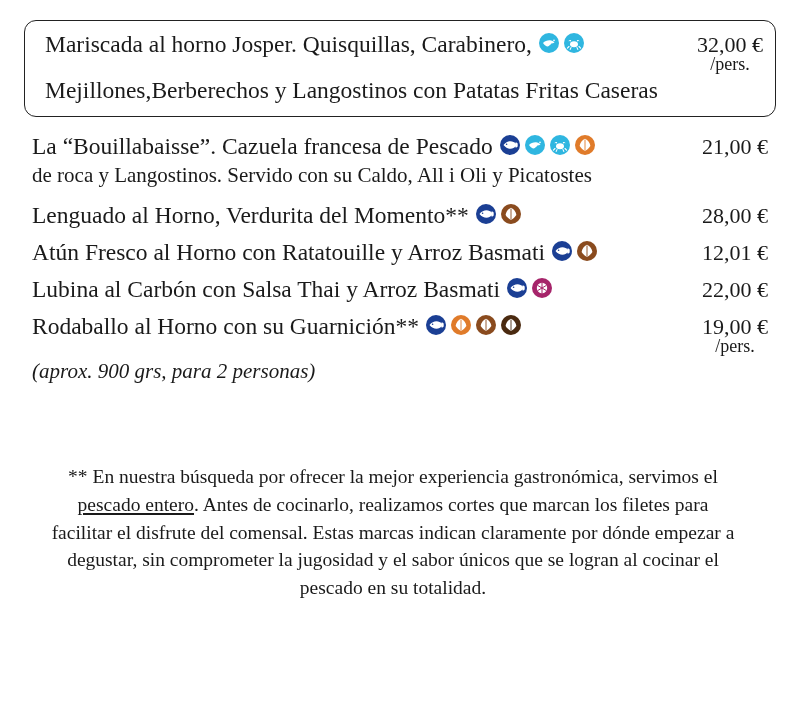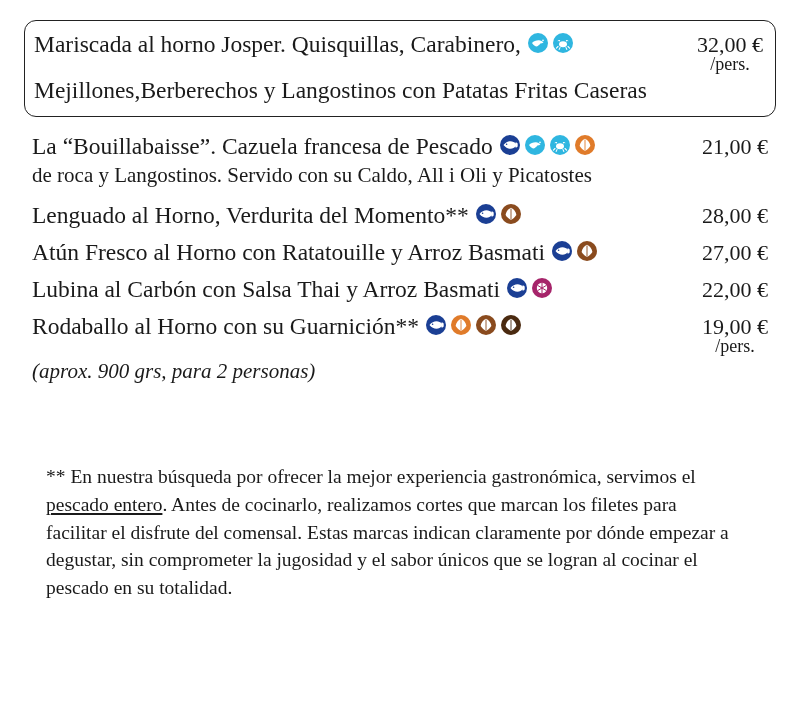--- a/index.html
+++ b/index.html
@@ -21,21 +21,21 @@
     position: relative;
     box-sizing: border-box;
     padding: 0 24px;
   }
 
   
   .boxed-dish {
     margin-top: 20px;
     border: 1.5px solid #222;
     border-radius: 12px;
-    padding: 8px 12px 10px 9px;
+    padding: 8px 12px 10px 20px;
     position: relative;
   }
 
   .dish {
     position: relative;
     margin-bottom: 2px;
   }
 
   .dish-row {
     display: flex;
@@ -103,20 +103,21 @@
     padding-right: 8px;
   }
   .list .dish { margin-bottom: 10px; }
   .list .dish.tight { margin-bottom: 6px; }
 
   
   .notes {
     margin-top: 78px;
     padding-left: 22px;
     padding-right: 36px;
+    text-align: center;
   }
   .note-main {
     font-size: 19.5px;
     line-height: 1.42;
     font-family: "Liberation Serif", serif;
   }
   .underline-strong {
     text-decoration: underline;
     text-decoration-thickness: 2px;
     text-underline-offset: 2px;
@@ -252,21 +253,21 @@
             <span>
               <svg width="22" height="22" viewBox="0 0 22 22">
                   <circle cx="11" cy="11" r="10" fill="#8a4b1e"></circle>
                   <path d="M11 4.8c3 1.4 5 4 5.4 7.2-1.6 2.4-3.3 3.8-5.4 5-2.1-1.2-3.8-2.6-5.4-5C6 8.8 8 6.2 11 4.8z" fill="#fff"></path>
                   <path d="M11 5.6v11" stroke="#8a4b1e" stroke-width="0.9"></path>
                 </svg>
             </span>
           </span>
         </div>
         <div class="price-wrap">
-          <span class="price">27,00 €</span>
+          <span class="price">12,01 €</span>
         </div>
       </div>
     </div>
 
     <div class="dish tight">
       <div class="dish-row">
         <div class="dish-left">
           <span class="dish-name">Lubina al Carbón con Salsa Thai y Arroz Basmati</span>
           <span class="icons">
             <span>

